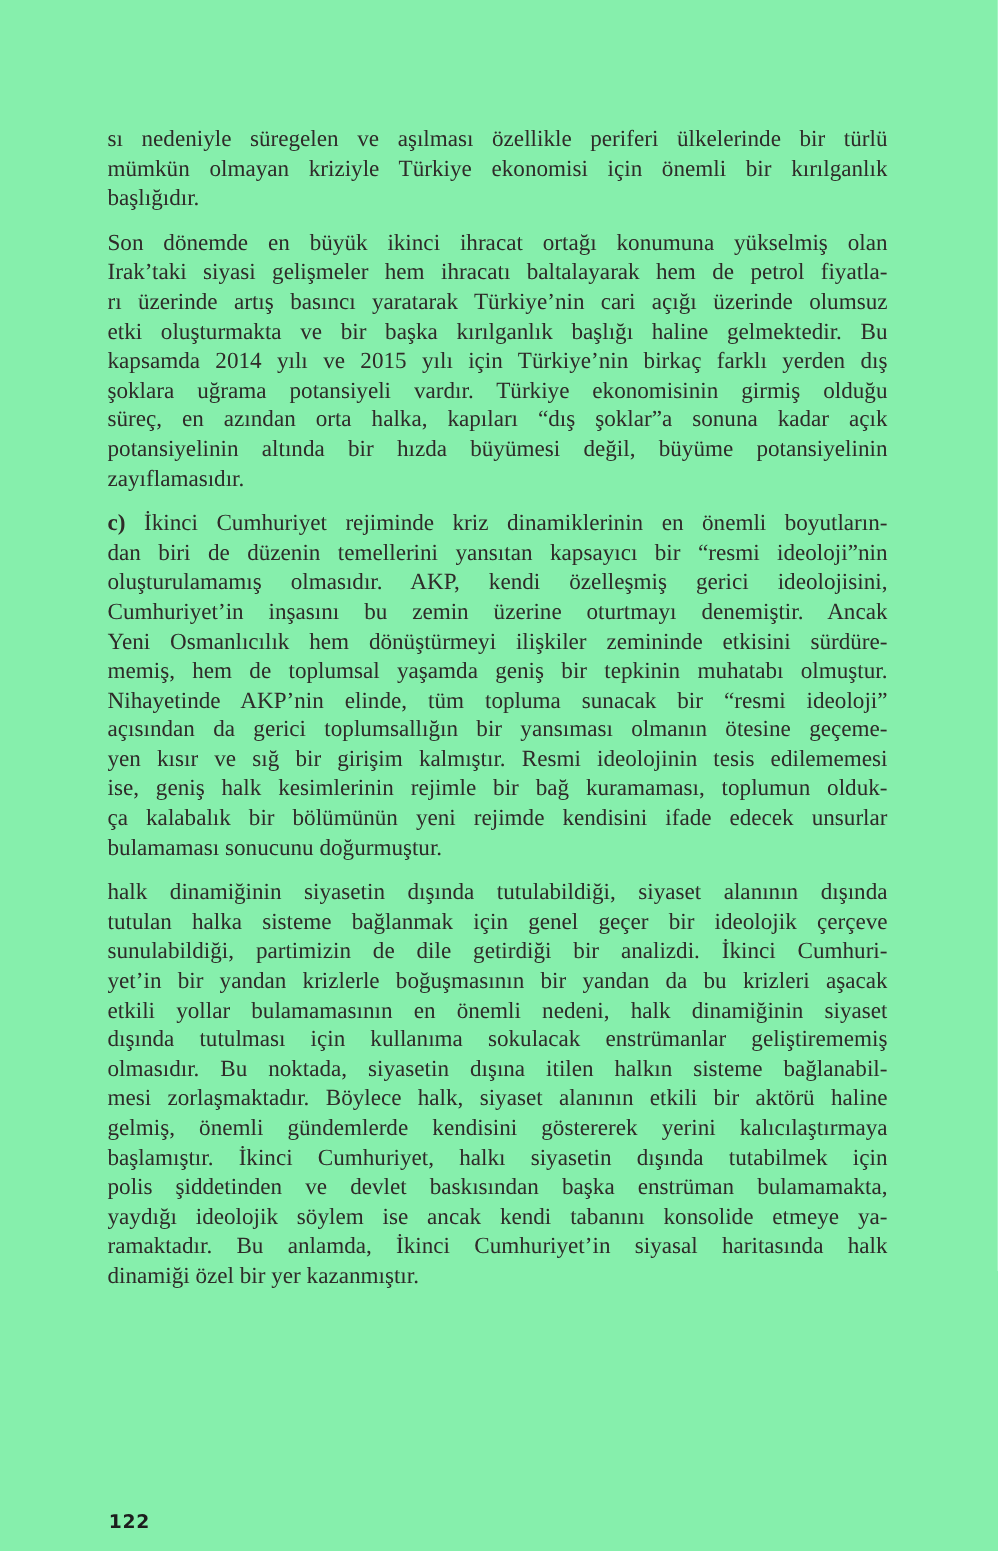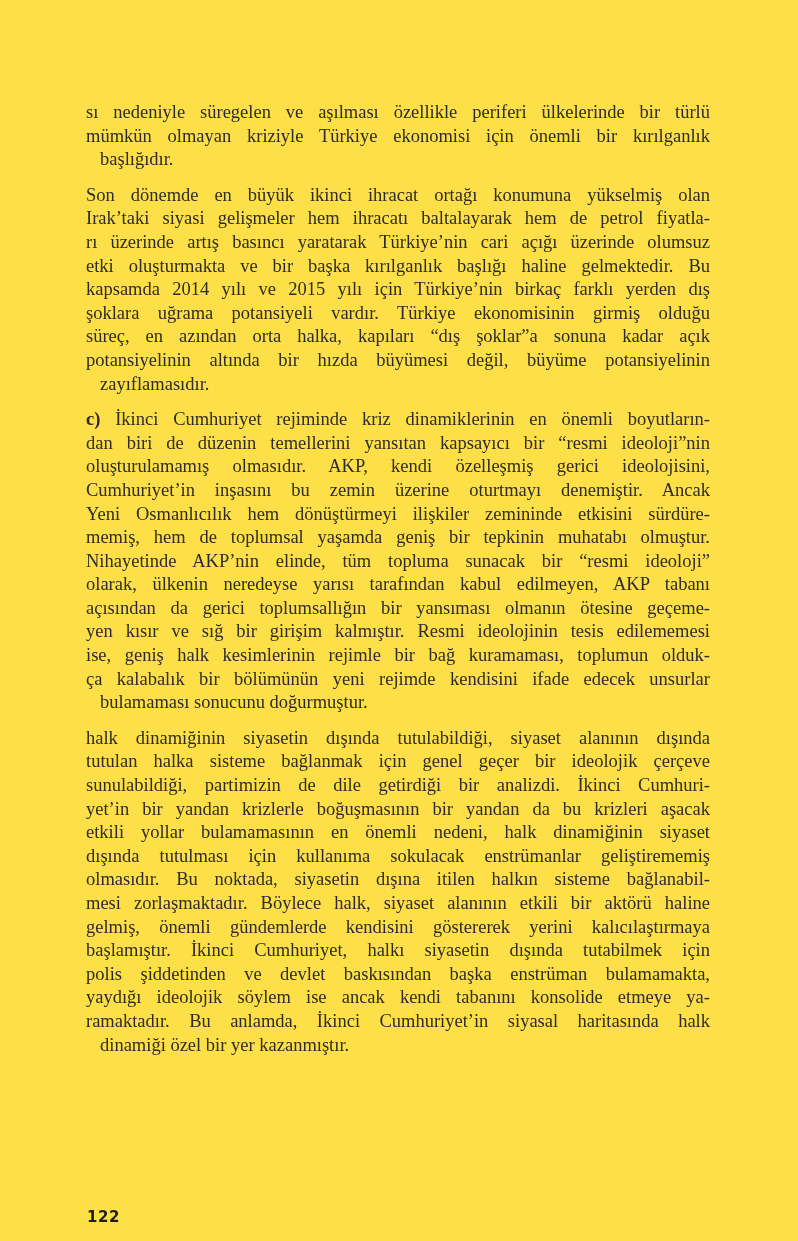--- a/index.html
+++ b/index.html
@@ -10,21 +10,21 @@
     width: 798px;
     height: 1241px;
     background: #ffffff;
     position: relative;
     font-family: "Liberation Serif", serif;
     overflow: hidden;
   }
   .book-page {
     position: absolute;
     inset: 0;
-    background: #fde047;
+    background: #86efac;
     padding-left: 24px;
   }
   .page-text {
     position: absolute;
     left: 86px;
     top: 101px;
     width: 624px;
     color: #2f2b29;
     font-size: 18.5px;
     line-height: 23.6px;
@@ -33,21 +33,20 @@
   .paragraph {
     margin: 0 0 12px 0;
   }
   .line {
     text-align: justify;
     text-align-last: justify;
     overflow: hidden;
   }
   .line.last {
     text-align-last: left;
-    margin-left: 14px;
   }
   .paragraph b {
     font-weight: bold;
   }
   .page-number {
     position: absolute;
     left: 87px;
     top: 1208px;
     font-family: "DejaVu Sans", sans-serif;
     font-weight: bold;
@@ -78,21 +77,20 @@
         <div class="line last">zayıflamasıdır.</div>
       </div>
       <div class="paragraph">
         <div class="line"><b>c)</b> İkinci Cumhuriyet rejiminde kriz dinamiklerinin en önemli boyutların-</div>
         <div class="line">dan biri de düzenin temellerini yansıtan kapsayıcı bir “resmi ideoloji”nin</div>
         <div class="line">oluşturulamamış olmasıdır. AKP, kendi özelleşmiş gerici ideolojisini,</div>
         <div class="line">Cumhuriyet’in inşasını bu zemin üzerine oturtmayı denemiştir. Ancak</div>
         <div class="line">Yeni Osmanlıcılık hem dönüştürmeyi ilişkiler zemininde etkisini sürdüre-</div>
         <div class="line">memiş, hem de toplumsal yaşamda geniş bir tepkinin muhatabı olmuştur.</div>
         <div class="line">Nihayetinde AKP’nin elinde, tüm topluma sunacak bir “resmi ideoloji”</div>
-        <div class="line">olarak, ülkenin neredeyse yarısı tarafından kabul edilmeyen, AKP tabanı</div>
         <div class="line">açısından da gerici toplumsallığın bir yansıması olmanın ötesine geçeme-</div>
         <div class="line">yen kısır ve sığ bir girişim kalmıştır. Resmi ideolojinin tesis edilememesi</div>
         <div class="line">ise, geniş halk kesimlerinin rejimle bir bağ kuramaması, toplumun olduk-</div>
         <div class="line">ça kalabalık bir bölümünün yeni rejimde kendisini ifade edecek unsurlar</div>
         <div class="line last">bulamaması sonucunu doğurmuştur.</div>
       </div>
       <div class="paragraph">
         <div class="line">halk dinamiğinin siyasetin dışında tutulabildiği, siyaset alanının dışında</div>
         <div class="line">tutulan halka sisteme bağlanmak için genel geçer bir ideolojik çerçeve</div>
         <div class="line">sunulabildiği, partimizin de dile getirdiği bir analizdi. İkinci Cumhuri-</div>

